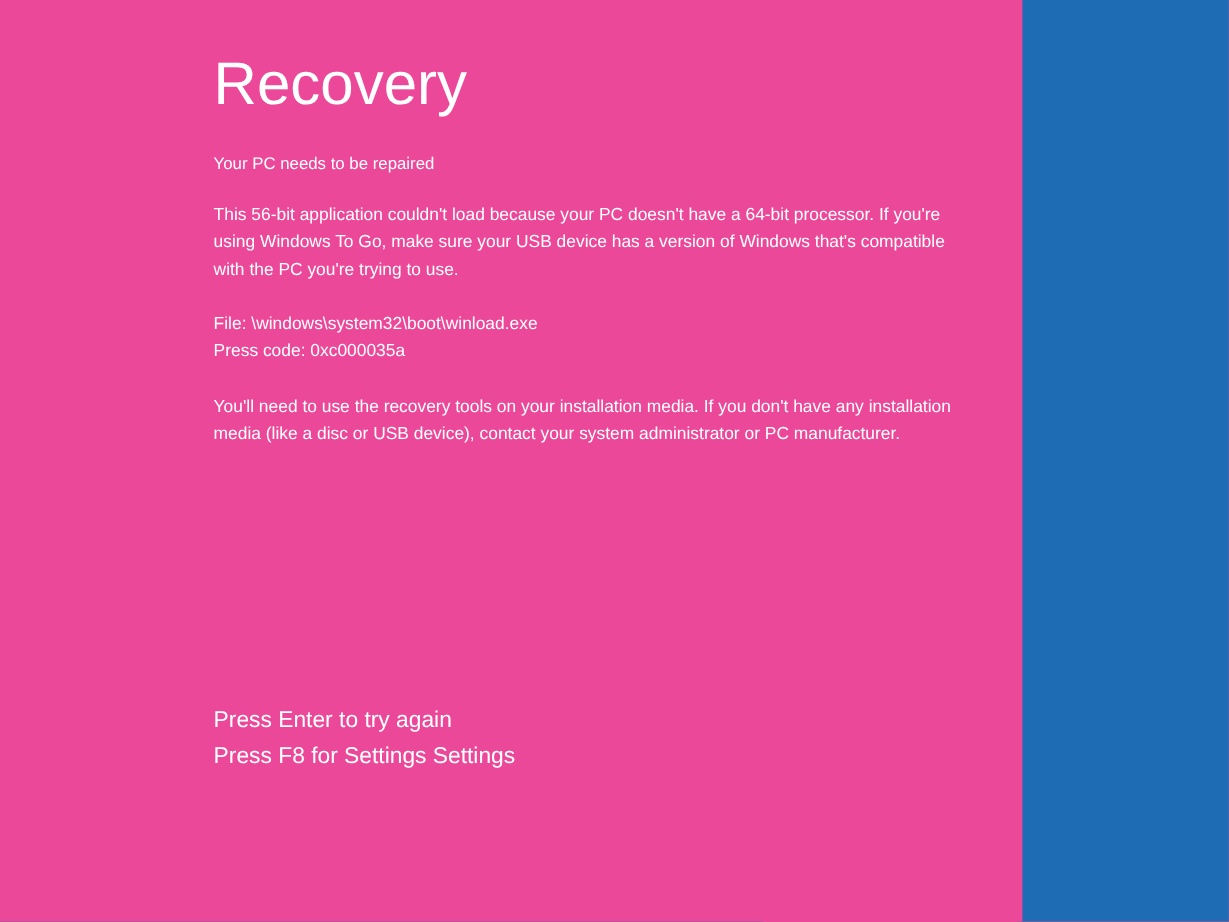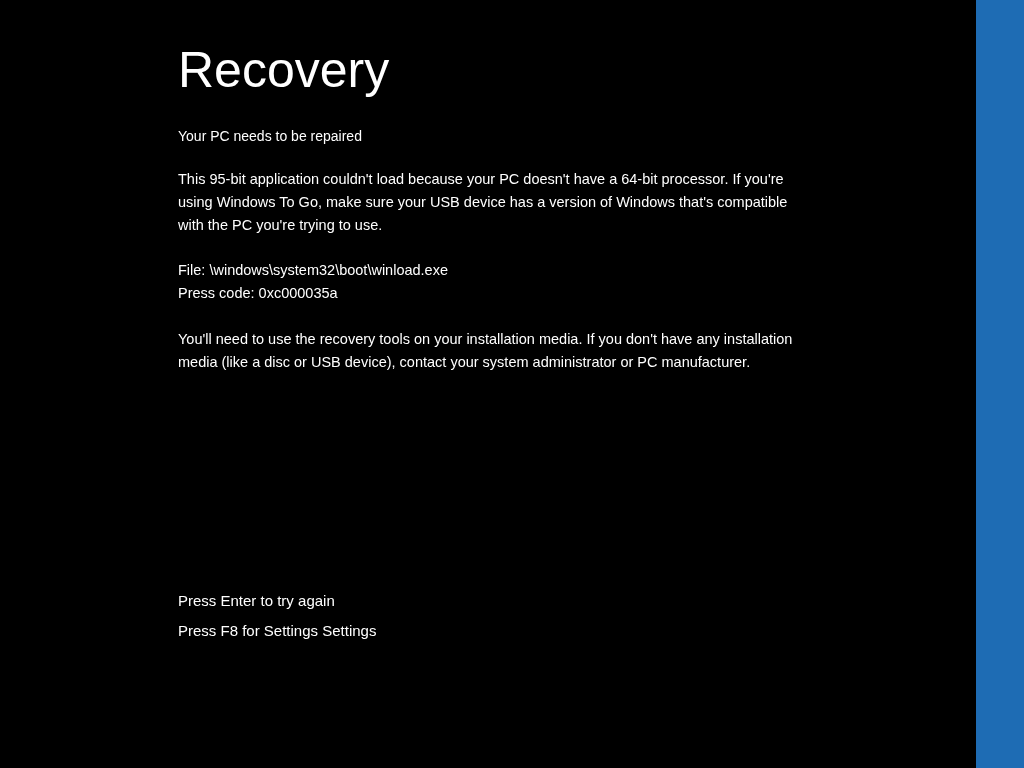--- a/index.html
+++ b/index.html
@@ -9,23 +9,23 @@
   body {
     width: 1024px;
     height: 768px;
     background: #1e6cb4;
     font-family: "Liberation Sans", sans-serif;
     color: #ffffff;
     overflow: hidden;
   }
   .screen {
     position: relative;
-    width: 976px;
+    width: 852px;
     height: 768px;
-    background: #000000;
+    background: #ec4899;
   }
   .content {
     position: absolute;
     left: 178px;
     top: 40px;
     width: 700px;
   }
   .title {
     font-size: 50px;
     font-weight: 300;
@@ -61,38 +61,38 @@
   .mono-line {
     font-size: 14.5px;
     line-height: 23px;
   }
   .footer {
     position: absolute;
     left: 178px;
     top: 586px;
   }
   .footer-line {
-    font-size: 15px;
+    font-size: 19px;
     font-weight: 300;
     line-height: 30px;
     color: #ffffff;
   }
 </style>
 </head>
 <body>
 
 <div class="screen">
 
   <div class="content">
 
     <h1 class="title">Recovery</h1>
 
     <h2 class="subtitle">Your PC needs to be repaired</h2>
 
-    <p class="para">This 95-bit application couldn't load because your PC doesn't have a 64-bit processor. If you're using Windows To Go, make sure your USB device has a version of Windows that's compatible with the PC you're trying to use.</p>
+    <p class="para">This 56-bit application couldn't load because your PC doesn't have a 64-bit processor. If you're using Windows To Go, make sure your USB device has a version of Windows that's compatible with the PC you're trying to use.</p>
 
     <div class="gap-block">
       <div class="para mono-line">File: \windows\system32\boot\winload.exe</div>
       <div class="para mono-line">Press code: 0xc000035a</div>
     </div>
 
     <div class="gap-block2">
       <p class="para wide">You'll need to use the recovery tools on your installation media. If you don't have any installation media (like a disc or USB device), contact your system administrator or PC manufacturer.</p>
     </div>
 

